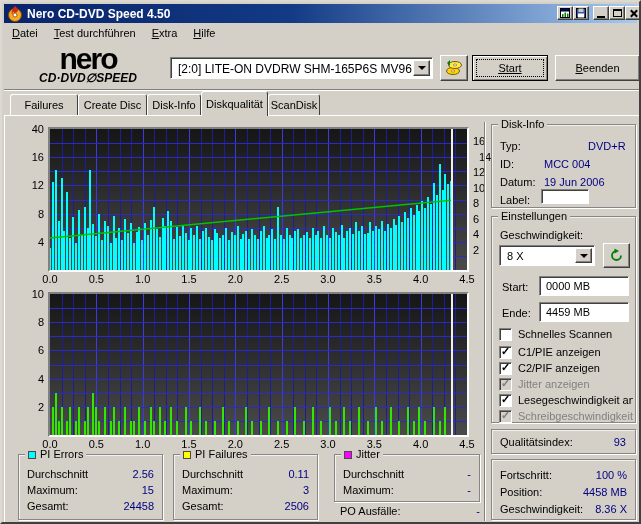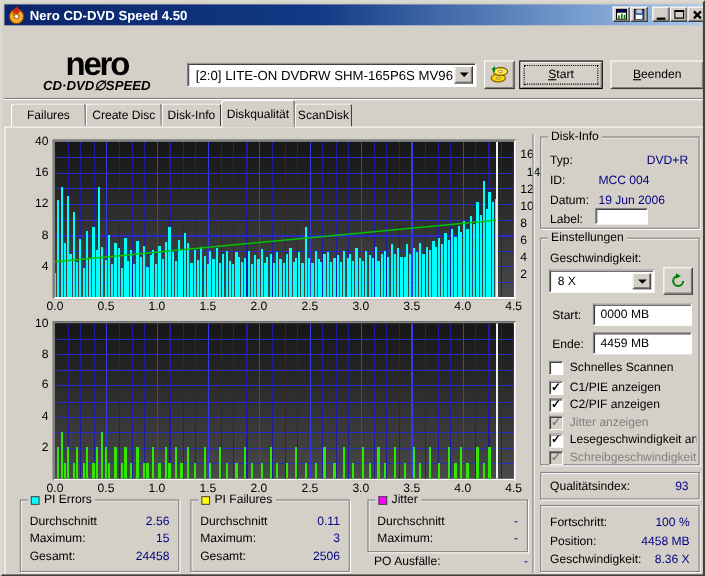--- a/index.html
+++ b/index.html
@@ -33,21 +33,21 @@
   .logo-line2 { font-size:12px; font-weight:bold; font-style:italic; letter-spacing:0px; }
   .combo { position:absolute; background:#fff; border:1px solid; border-color:#808080 #fff #fff #808080;
            box-shadow: inset 1px 1px 0 #404040; }
   .combo-text { position:absolute; left:7px; top:4px; font-size:12px; white-space:nowrap; }
   .combo-drop { position:absolute; right:2px; top:2px; bottom:2px; width:17px; background:#d4d0c8;
                 border:1px solid; border-color:#fff #404040 #404040 #fff; box-shadow: inset -1px -1px 0 #808080;
                 display:flex; align-items:center; justify-content:center; }
   .arr-down { width:0; height:0; border-left:4px solid transparent; border-right:4px solid transparent; border-top:4px solid #000; }
   .btn { position:absolute; background:#d4d0c8; border:1px solid; border-color:#fff #404040 #404040 #fff;
          box-shadow: inset -1px -1px 0 #808080; display:flex; align-items:center; justify-content:center; font-size:11px; }
-  .btn-default { border:1px solid #000; box-shadow: inset 1px 1px 0 #fff, inset -1px -1px 0 #808080; }
+  .btn-default { border:1px solid #000; box-shadow: inset 1px 1px 0 #fff, inset -1px -1px 0 #808080; text-decoration: underline; }
   .btn-default::after { content:""; position:absolute; left:3px; right:3px; top:3px; bottom:3px; border:1px dotted #000; }
   .groove-h { position:absolute; border-top:1px solid #808080; border-bottom:1px solid #fff; }
   .groove-v { position:absolute; border-left:1px solid #808080; border-right:1px solid #fff; width:2px; }
 
   
   .tab { position:absolute; top:92px; height:21px; background:#d4d0c8; text-align:center; padding-top:4px;
          border:1px solid; border-color:#fff #404040 #d4d0c8 #fff; border-bottom:none; border-radius:3px 3px 0 0; z-index:1; }
   .tab.active { top:89px; height:25px; padding-top:6px; z-index:3; }
   .panel { position:absolute; left:2px; top:113px; width:637px; height:409px; background:#d4d0c8;
            border:1px solid; border-color:#fff #404040 #404040 #fff; z-index:0; }
@@ -108,20 +108,26 @@
   <div class="tb-btn" style="left:591px;">
       <span class="glyph-min"></span>
     </div>
   <div class="tb-btn" style="left:607px;">
       <span class="glyph-max"></span>
     </div>
   <div class="tb-btn" style="left:623px;">
       <span class="glyph-close"></span>
     </div>
 
+  <div class="menubar" id="menubar">
+      <div class="menu-item"><span class="ul">D</span>atei</div>
+      <div class="menu-item"><span class="ul">T</span>est durchführen</div>
+      <div class="menu-item"><span class="ul">E</span>xtra</div>
+      <div class="menu-item"><span class="ul">H</span>ilfe</div>
+    </div>
 
   <div class="logo">
     <div class="logo-line1">nero</div>
     <div class="logo-line2"><span>CD·DVD</span><span>∅</span><span>SPEED</span></div>
   </div>
   <div class="combo" style="left:168px; top:55px; width:263px; height:22px;text-align:center;">
     <span class="combo-text">[2:0]  LITE-ON DVDRW SHM-165P6S MV96</span>
     <span class="combo-drop">
         <span class="arr-down"></span>
       </span>

